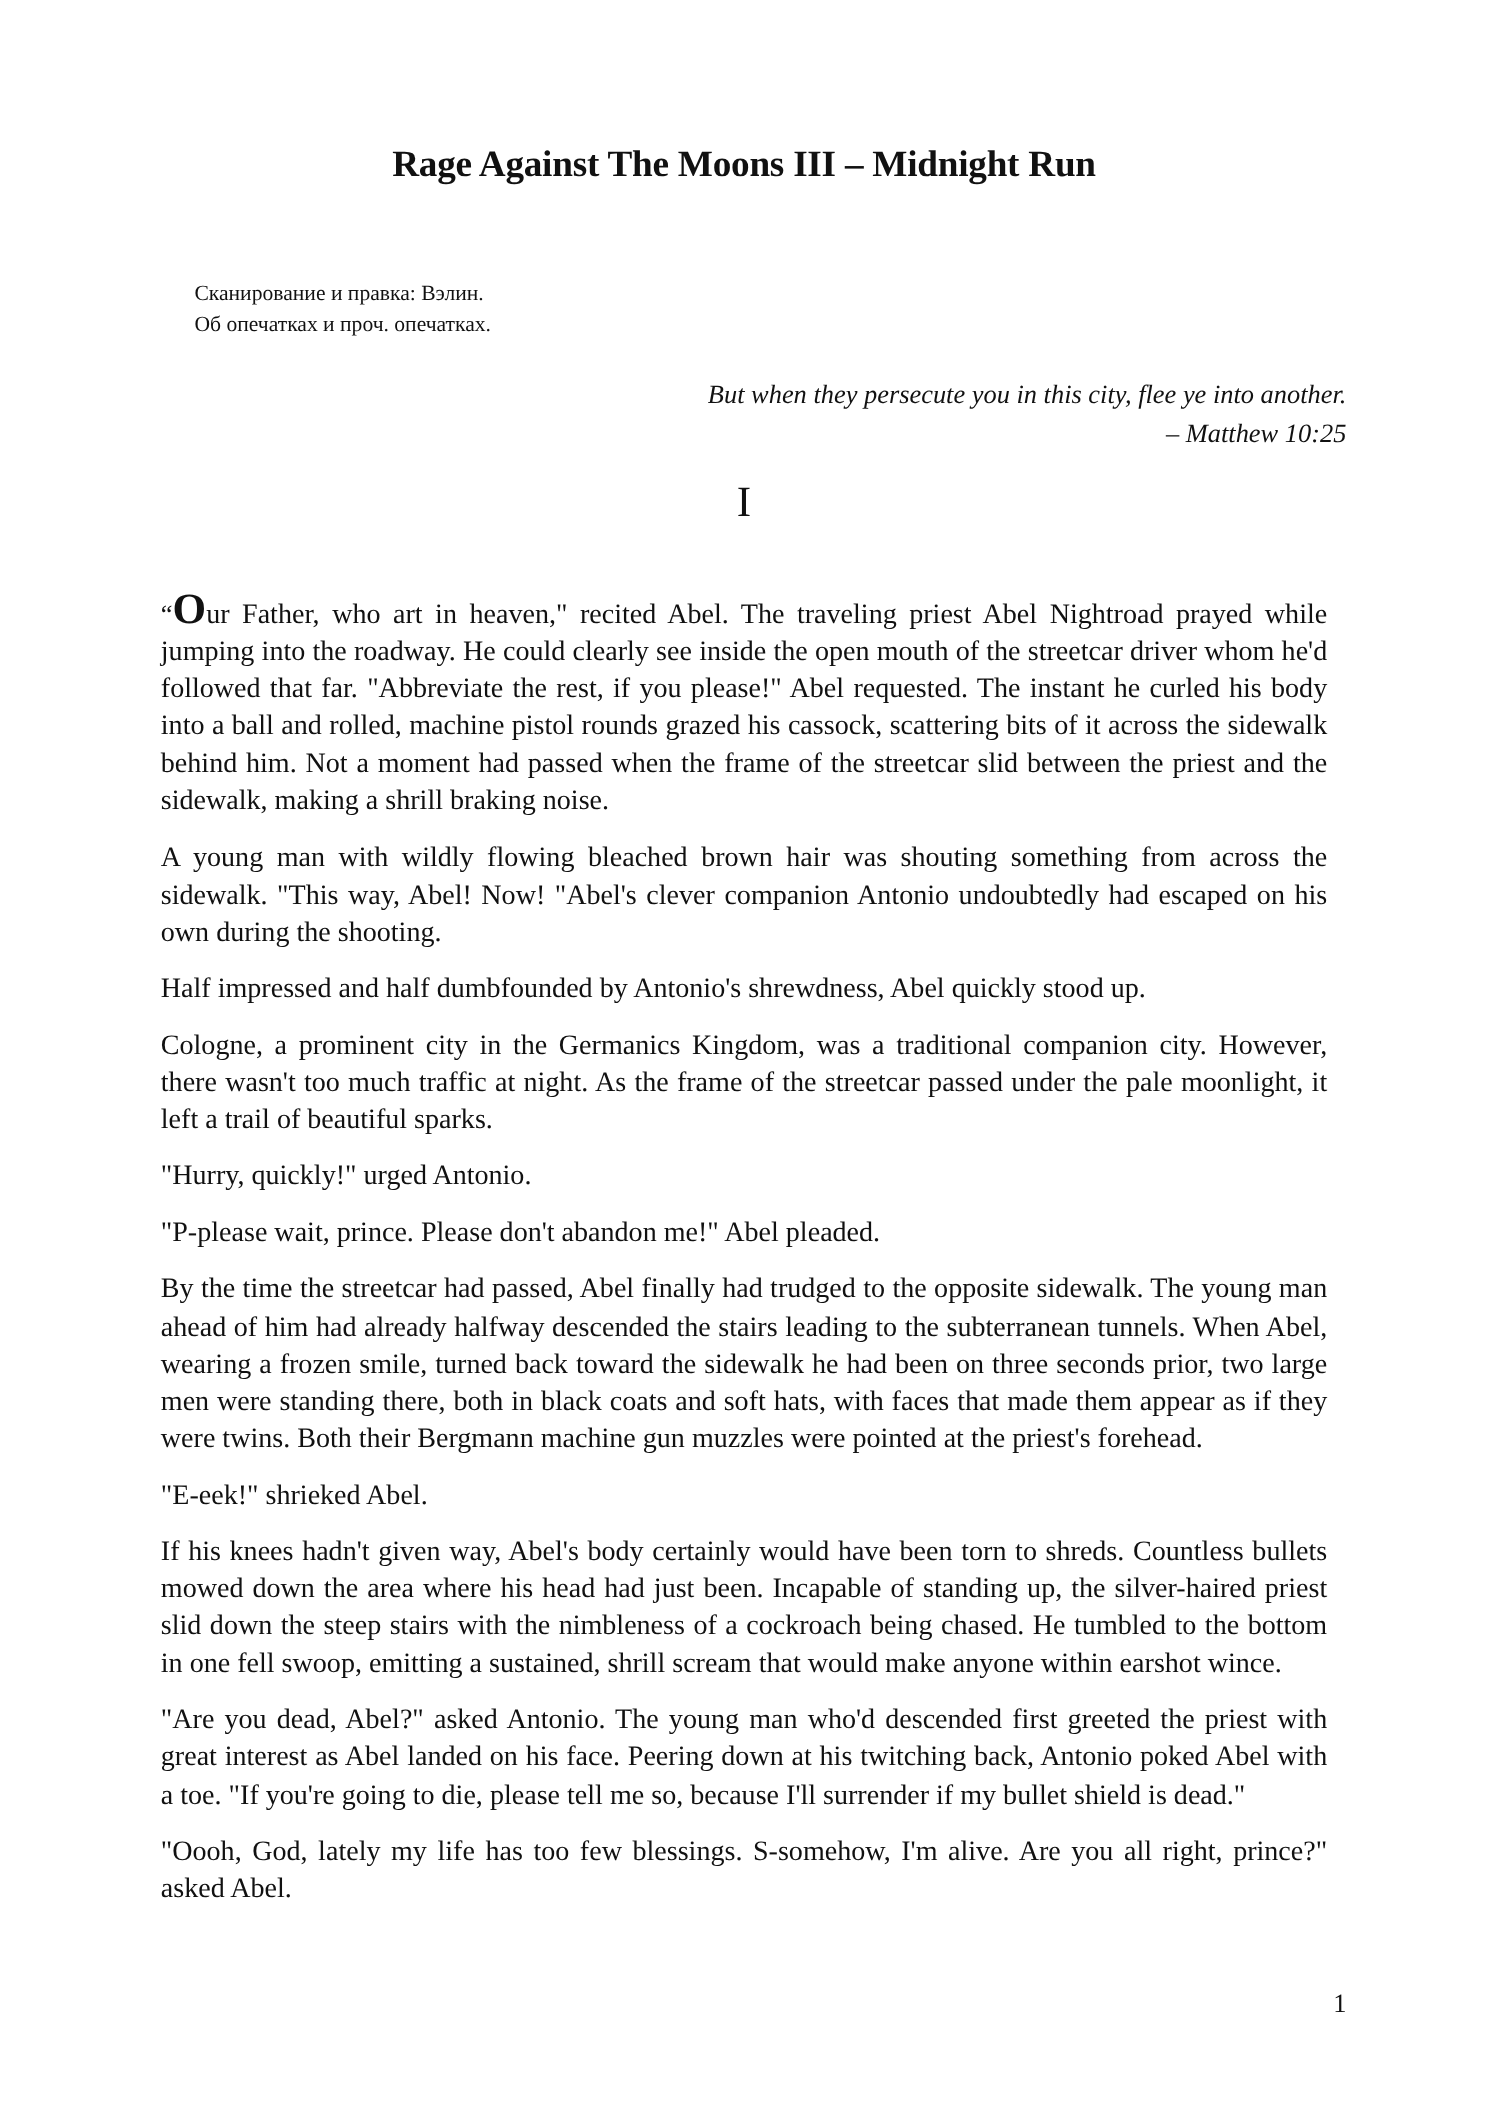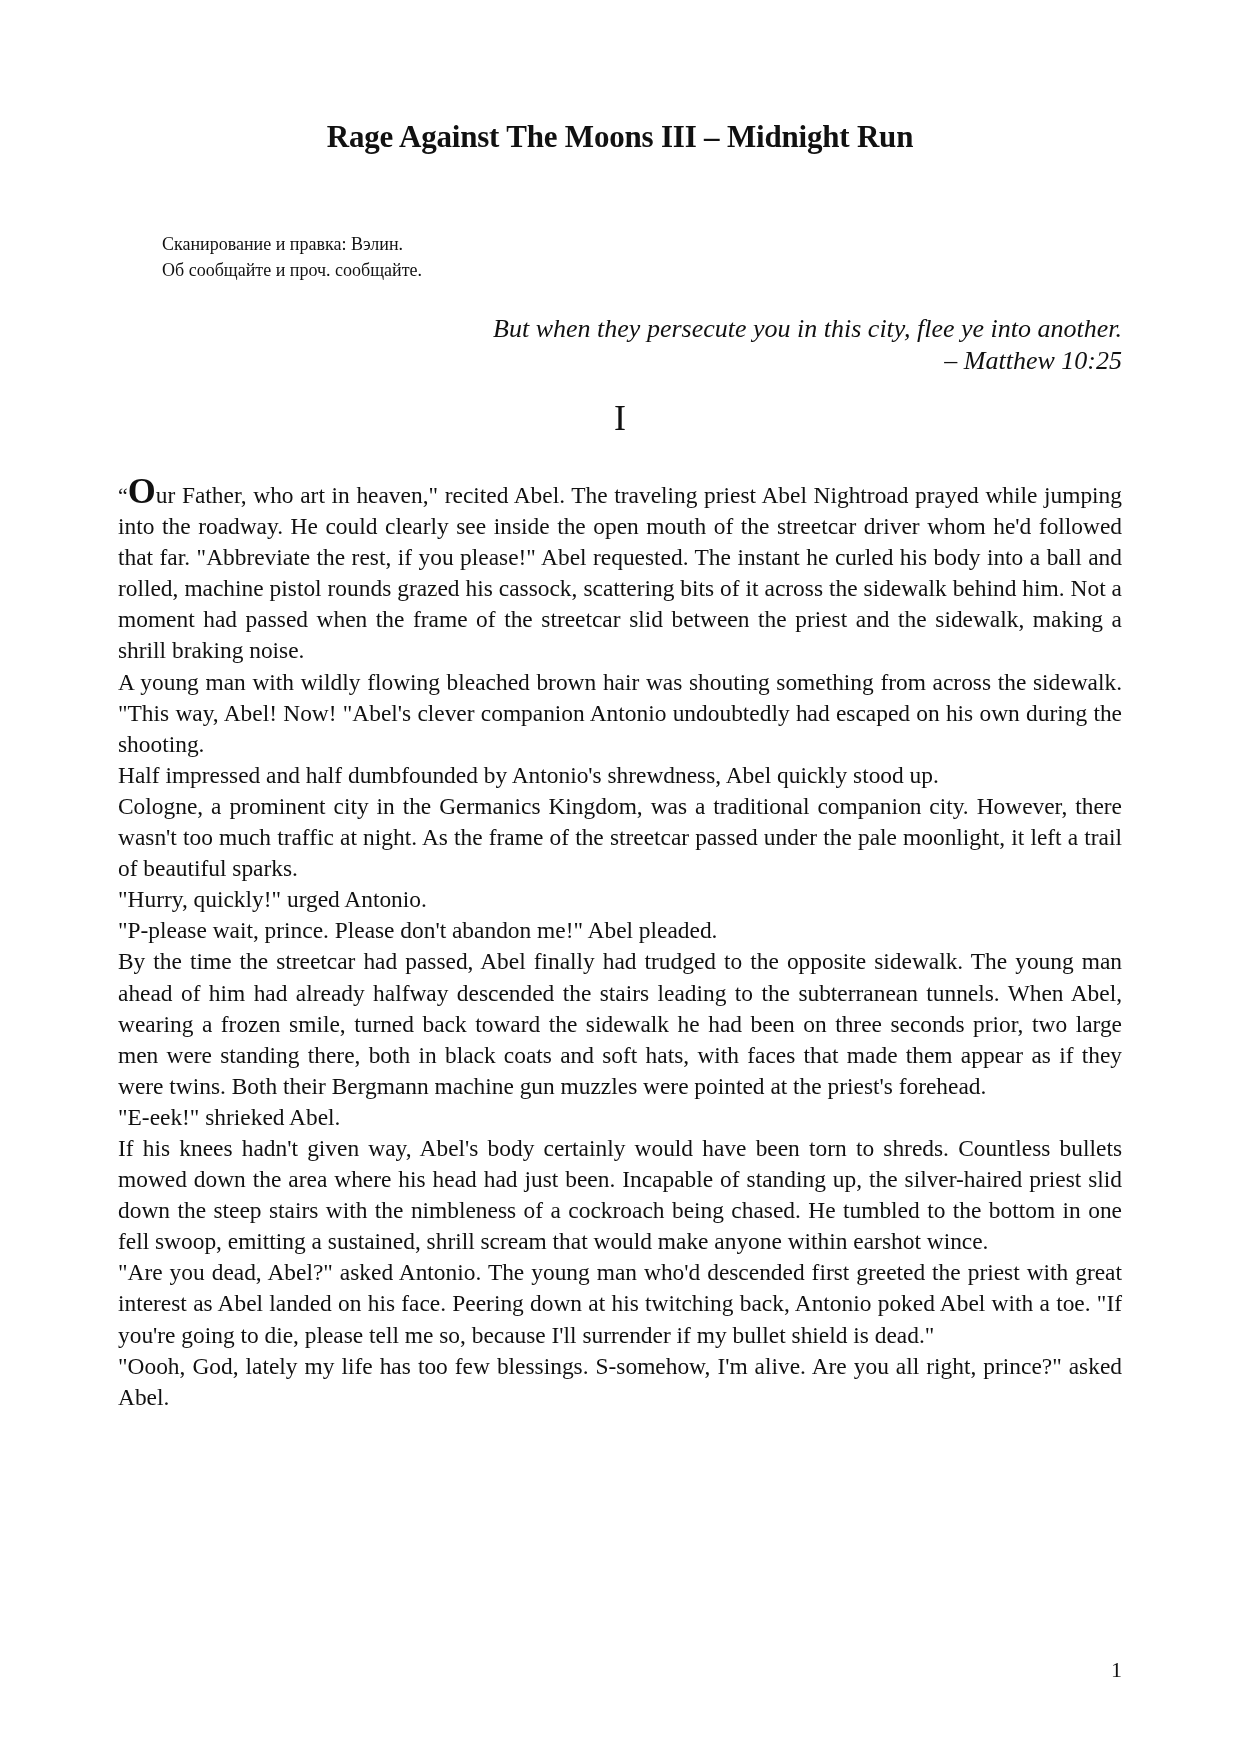--- a/index.html
+++ b/index.html
@@ -40,21 +40,21 @@
       font-size: 18px;
       line-height: 26px;
       margin-left: 44px;
     }
     .epigraph {
       position: absolute;
       right: 118px;
       top: 313px;
       text-align: right;
       font-style: italic;
-      font-size: 26px;
+      font-size: 22px;
       line-height: 32px;
     }
     .chapter-number {
       position: absolute;
       left: 0;
       top: 396px;
       width: 1240px;
       text-align: center;
       font-size: 36px;
       line-height: 44px;
@@ -63,21 +63,21 @@
       position: absolute;
       left: 118px;
       top: 480px;
       width: 1004px;
       font-size: 23.4px;
       line-height: 31.1px;
       text-align: justify;
       hyphens: none;
     }
     .body-text p {
-      margin: 0;
+      margin: 16px;
       padding: 0;
       text-indent: 0;
     }
     .drop-open {
       font-size: 22px;
     }
     .drop-cap {
       font-size: 36px;
       font-weight: bold;
       line-height: 20px;
@@ -94,21 +94,21 @@
 <body>
 
 <div class="page">
 
   <div class="title-block">
     <div>Rage Against The Moons III – Midnight Run</div>
   </div>
 
   <div class="credits">
     <div>Сканирование и правка: Вэлин.</div>
-    <div>Об сообщайте и проч. сообщайте.</div>
+    <div>Об опечатках и проч. опечатках.</div>
   </div>
 
   <div class="epigraph">
     <div>But when they persecute you in this city, flee ye into another.</div>
     <div>– Matthew 10:25</div>
   </div>
 
   <div class="chapter-number">I</div>
 
   <div class="body-text">

